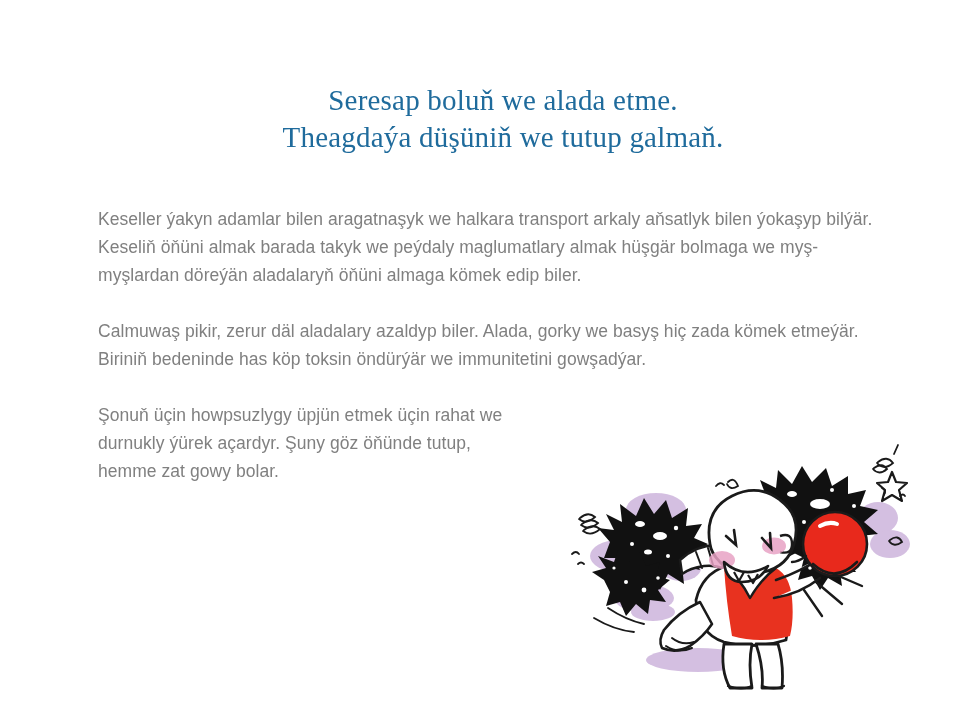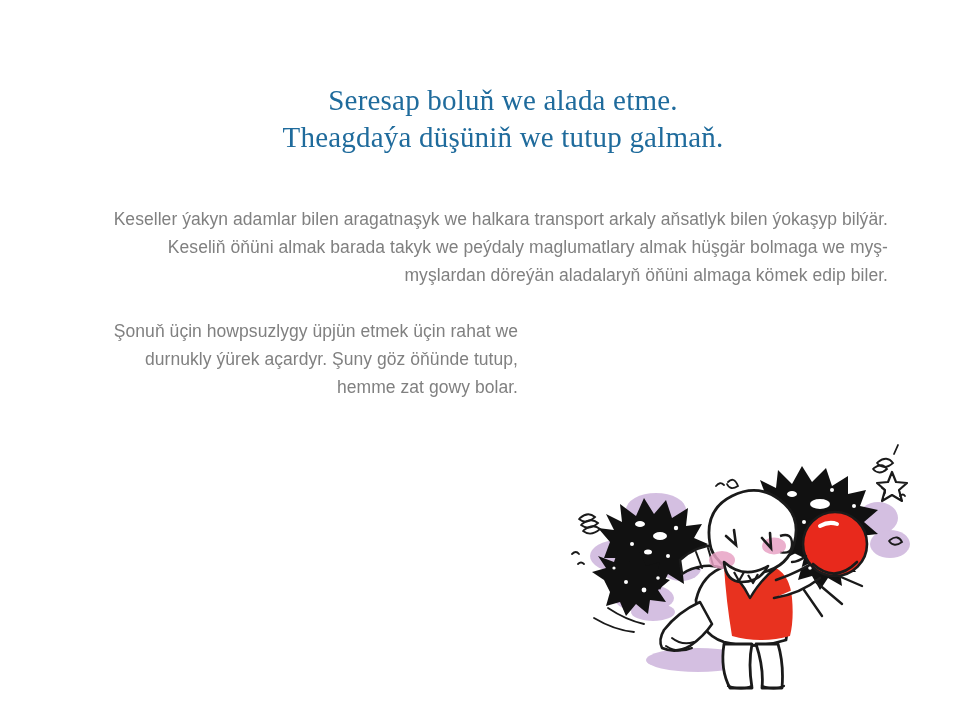--- a/index.html
+++ b/index.html
@@ -35,21 +35,20 @@
     display: block;
     white-space: nowrap;
   }
 
   
   .body-col {
     position: absolute;
     left: 98px;
     top: 205px;
     width: 790px;
-    text-align: right;
   }
   .para {
     font-family: "Liberation Sans", sans-serif;
     font-size: 17.5px;
     line-height: 28px;
     color: #808080;
     margin: 0 0 28px 0;
     letter-spacing: 0.05px;
   }
   .para.narrow {
@@ -76,20 +75,21 @@
 
 <div id="page">
 
   <div class="title-block">
     <span class="title-line">Seresap boluň we alada etme.</span>
     <span class="title-line">Theagdaýa düşüniň we tutup galmaň.</span>
   </div>
 
   <div class="body-col">
     <p class="para">Keseller ýakyn adamlar bilen aragatnaşyk we halkara transport arkaly aňsatlyk bilen ýokaşyp bilýär. Keseliň öňüni almak barada takyk we peýdaly maglumatlary almak hüşgär bolmaga we myş-myşlardan döreýän aladalaryň öňüni almaga kömek edip biler.</p>
+    <p class="para">Calmuwaş pikir, zerur däl aladalary azaldyp biler. Alada, gorky we basyş hiç zada kömek etmeýär. Biriniň bedeninde has köp toksin öndürýär we immunitetini gowşadýar.</p>
     <p class="para narrow">Şonuň üçin howpsuzlygy üpjün etmek üçin rahat we durnukly ýürek açardyr. Şuny göz öňünde tutup, hemme zat gowy bolar.</p>
   </div>
 
   <div class="illustration">
     <svg viewBox="0 0 400 262" xmlns="http://www.w3.org/2000/svg">
       <defs>
 
         <g id="spikes"></g>
       </defs>
 

